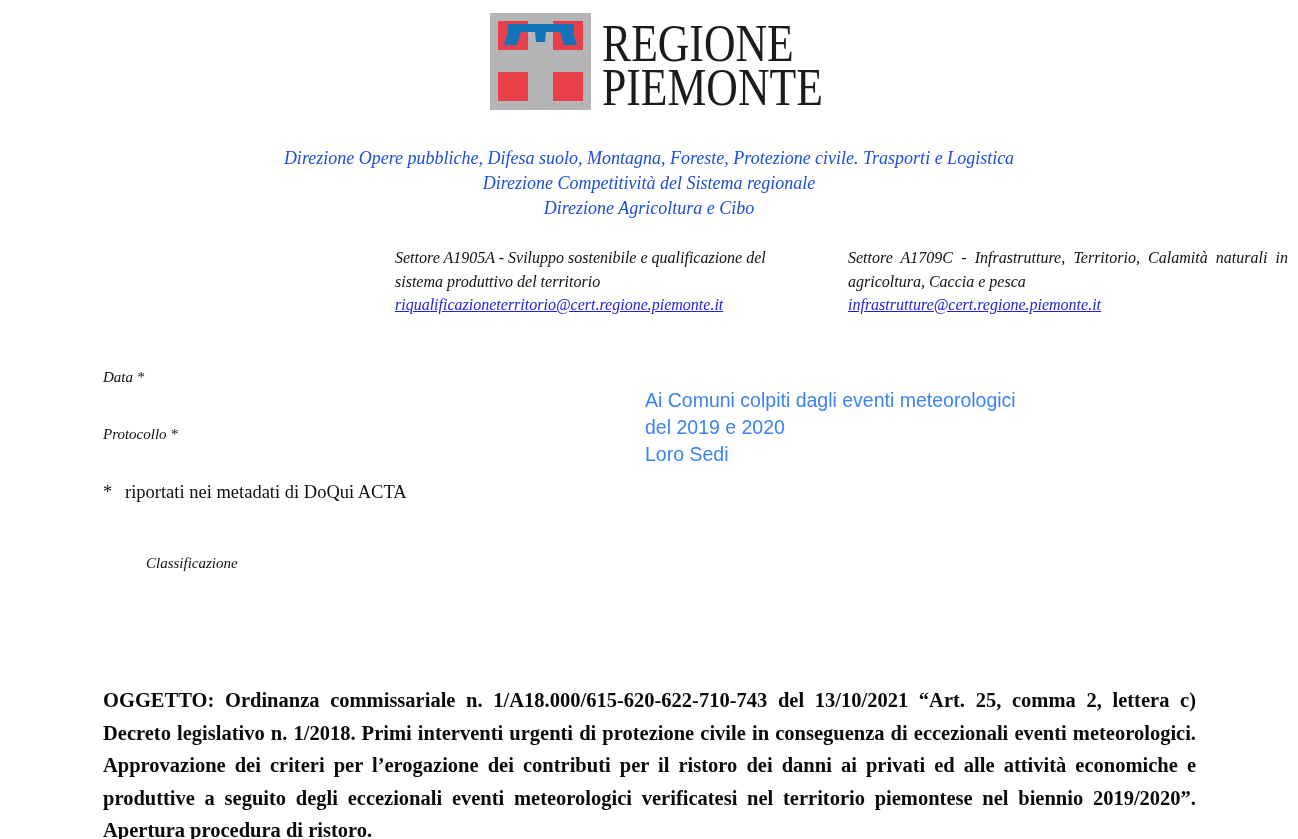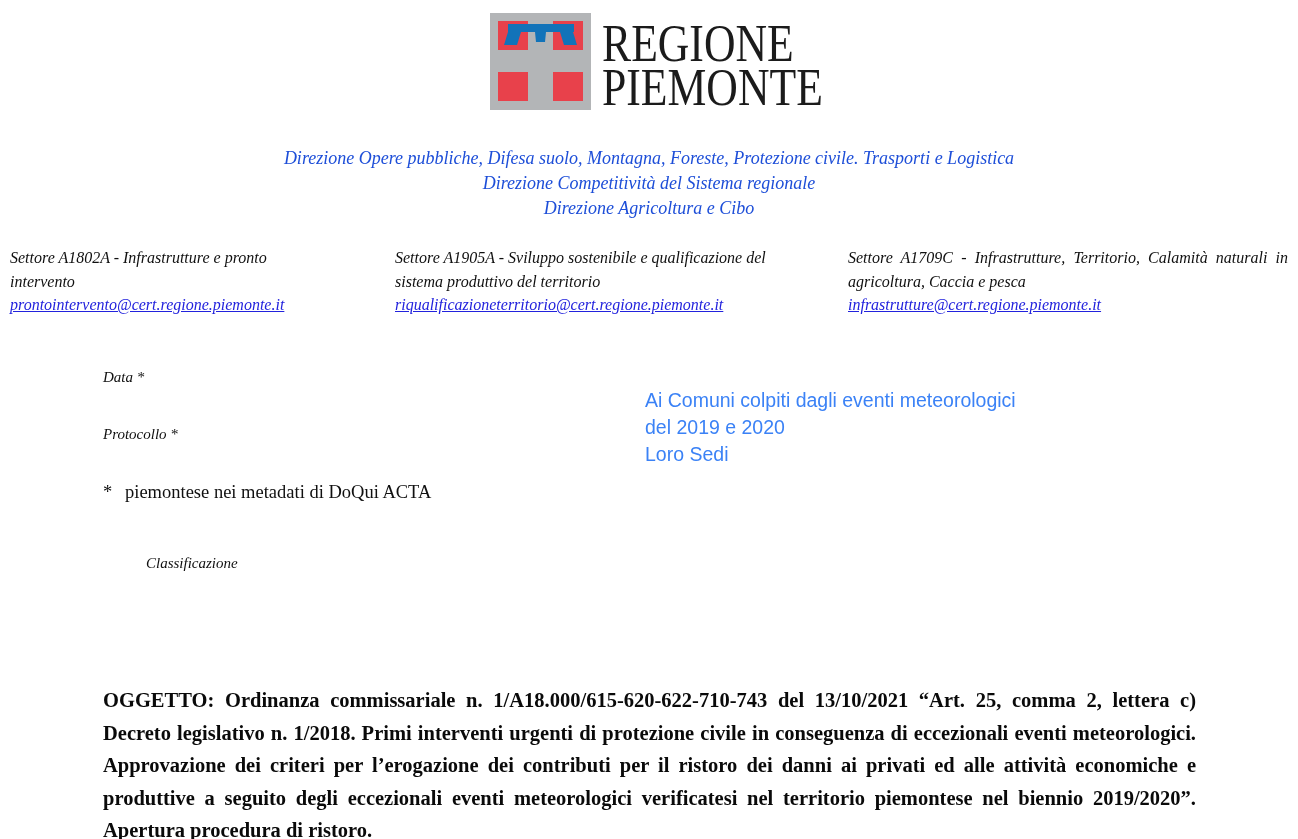--- a/index.html
+++ b/index.html
@@ -165,40 +165,36 @@
       <div>PIEMONTE</div>
     </div>
   </div>
 
   <div class="directions">
     <div>Direzione Opere pubbliche, Difesa suolo, Montagna, Foreste, Protezione civile. Trasporti e Logistica</div>
     <div>Direzione Competitività del Sistema regionale</div>
     <div>Direzione Agricoltura e Cibo</div>
   </div>
 
-  <div class="sector sector-1">
-    <div>Settore A1802A - Infrastrutture e pronto intervento</div>
-    <div><a href="#">prontointervento@cert.regione.piemonte.it</a></div>
-  </div>
   <div class="sector sector-2">
     <div>Settore A1905A - Sviluppo sostenibile e qualificazione del sistema produttivo del territorio</div>
     <div><a href="#">riqualificazioneterritorio@cert.regione.piemonte.it</a></div>
   </div>
   <div class="sector sector-3">
     <div>Settore A1709C - Infrastrutture, Territorio, Calamità naturali in agricoltura, Caccia e pesca</div>
     <div style="text-align:left;"><a href="#">infrastrutture@cert.regione.piemonte.it</a></div>
   </div>
 
   <div class="field-label data-label">Data *</div>
   <div class="field-label protocollo-label">Protocollo *</div>
 
   <div class="note">
     <div class="ast">*</div>
     <div>
-      <div>piemontese nei metadati di DoQui ACTA</div>
+      <div>riportati nei metadati di DoQui ACTA</div>
     </div>
   </div>
 
   <div class="field-label classificazione-label">Classificazione</div>
 
   <div class="recipient">
     <div>Ai Comuni colpiti dagli eventi meteorologici</div>
     <div>del 2019 e 2020</div>
     <div>Loro Sedi</div>
   </div>

